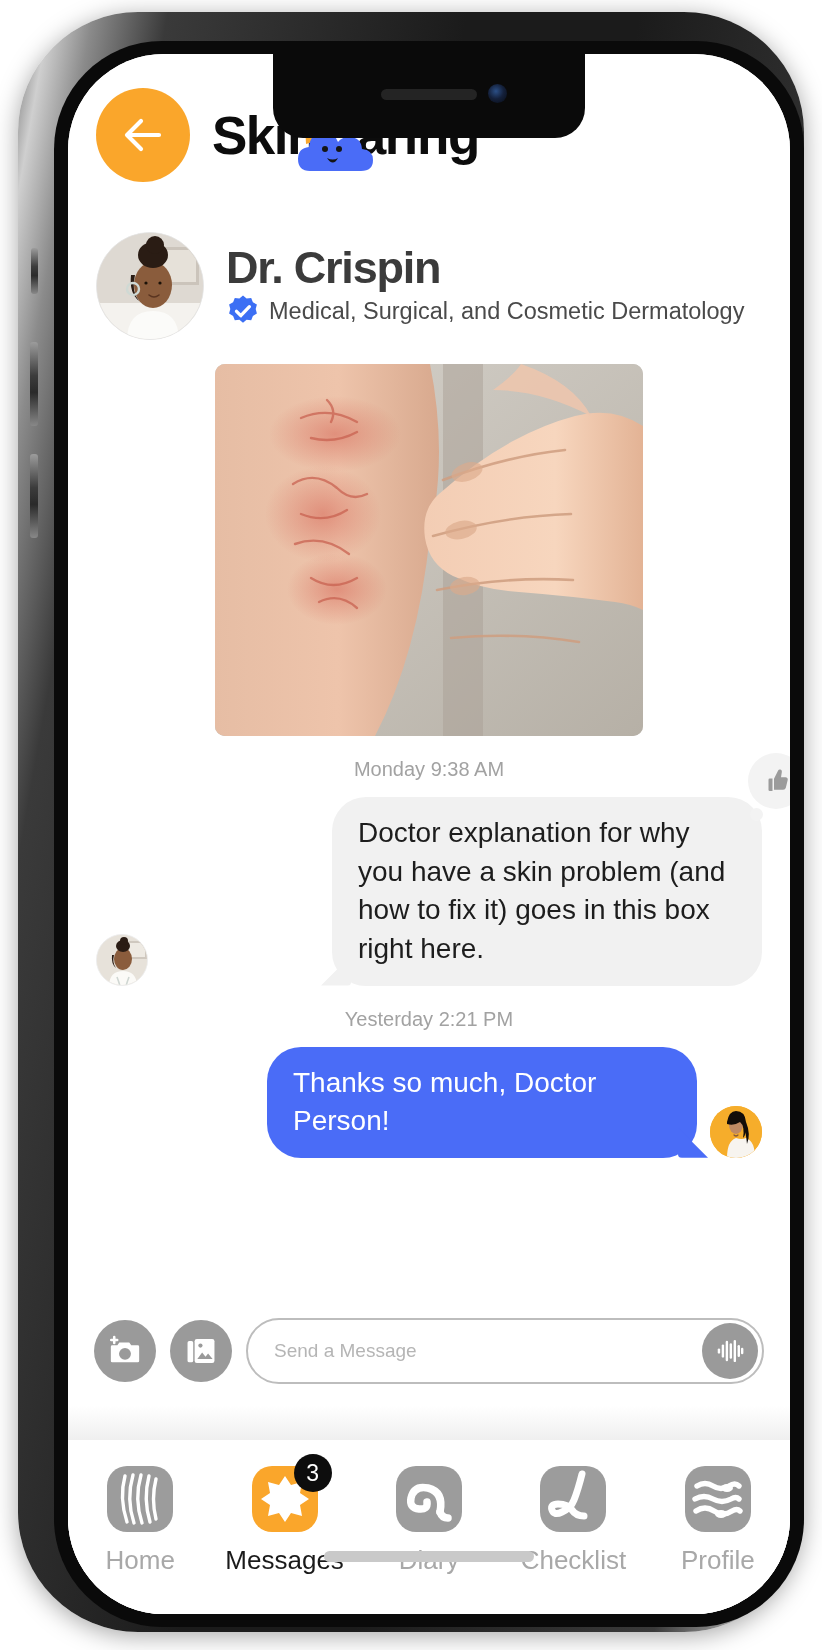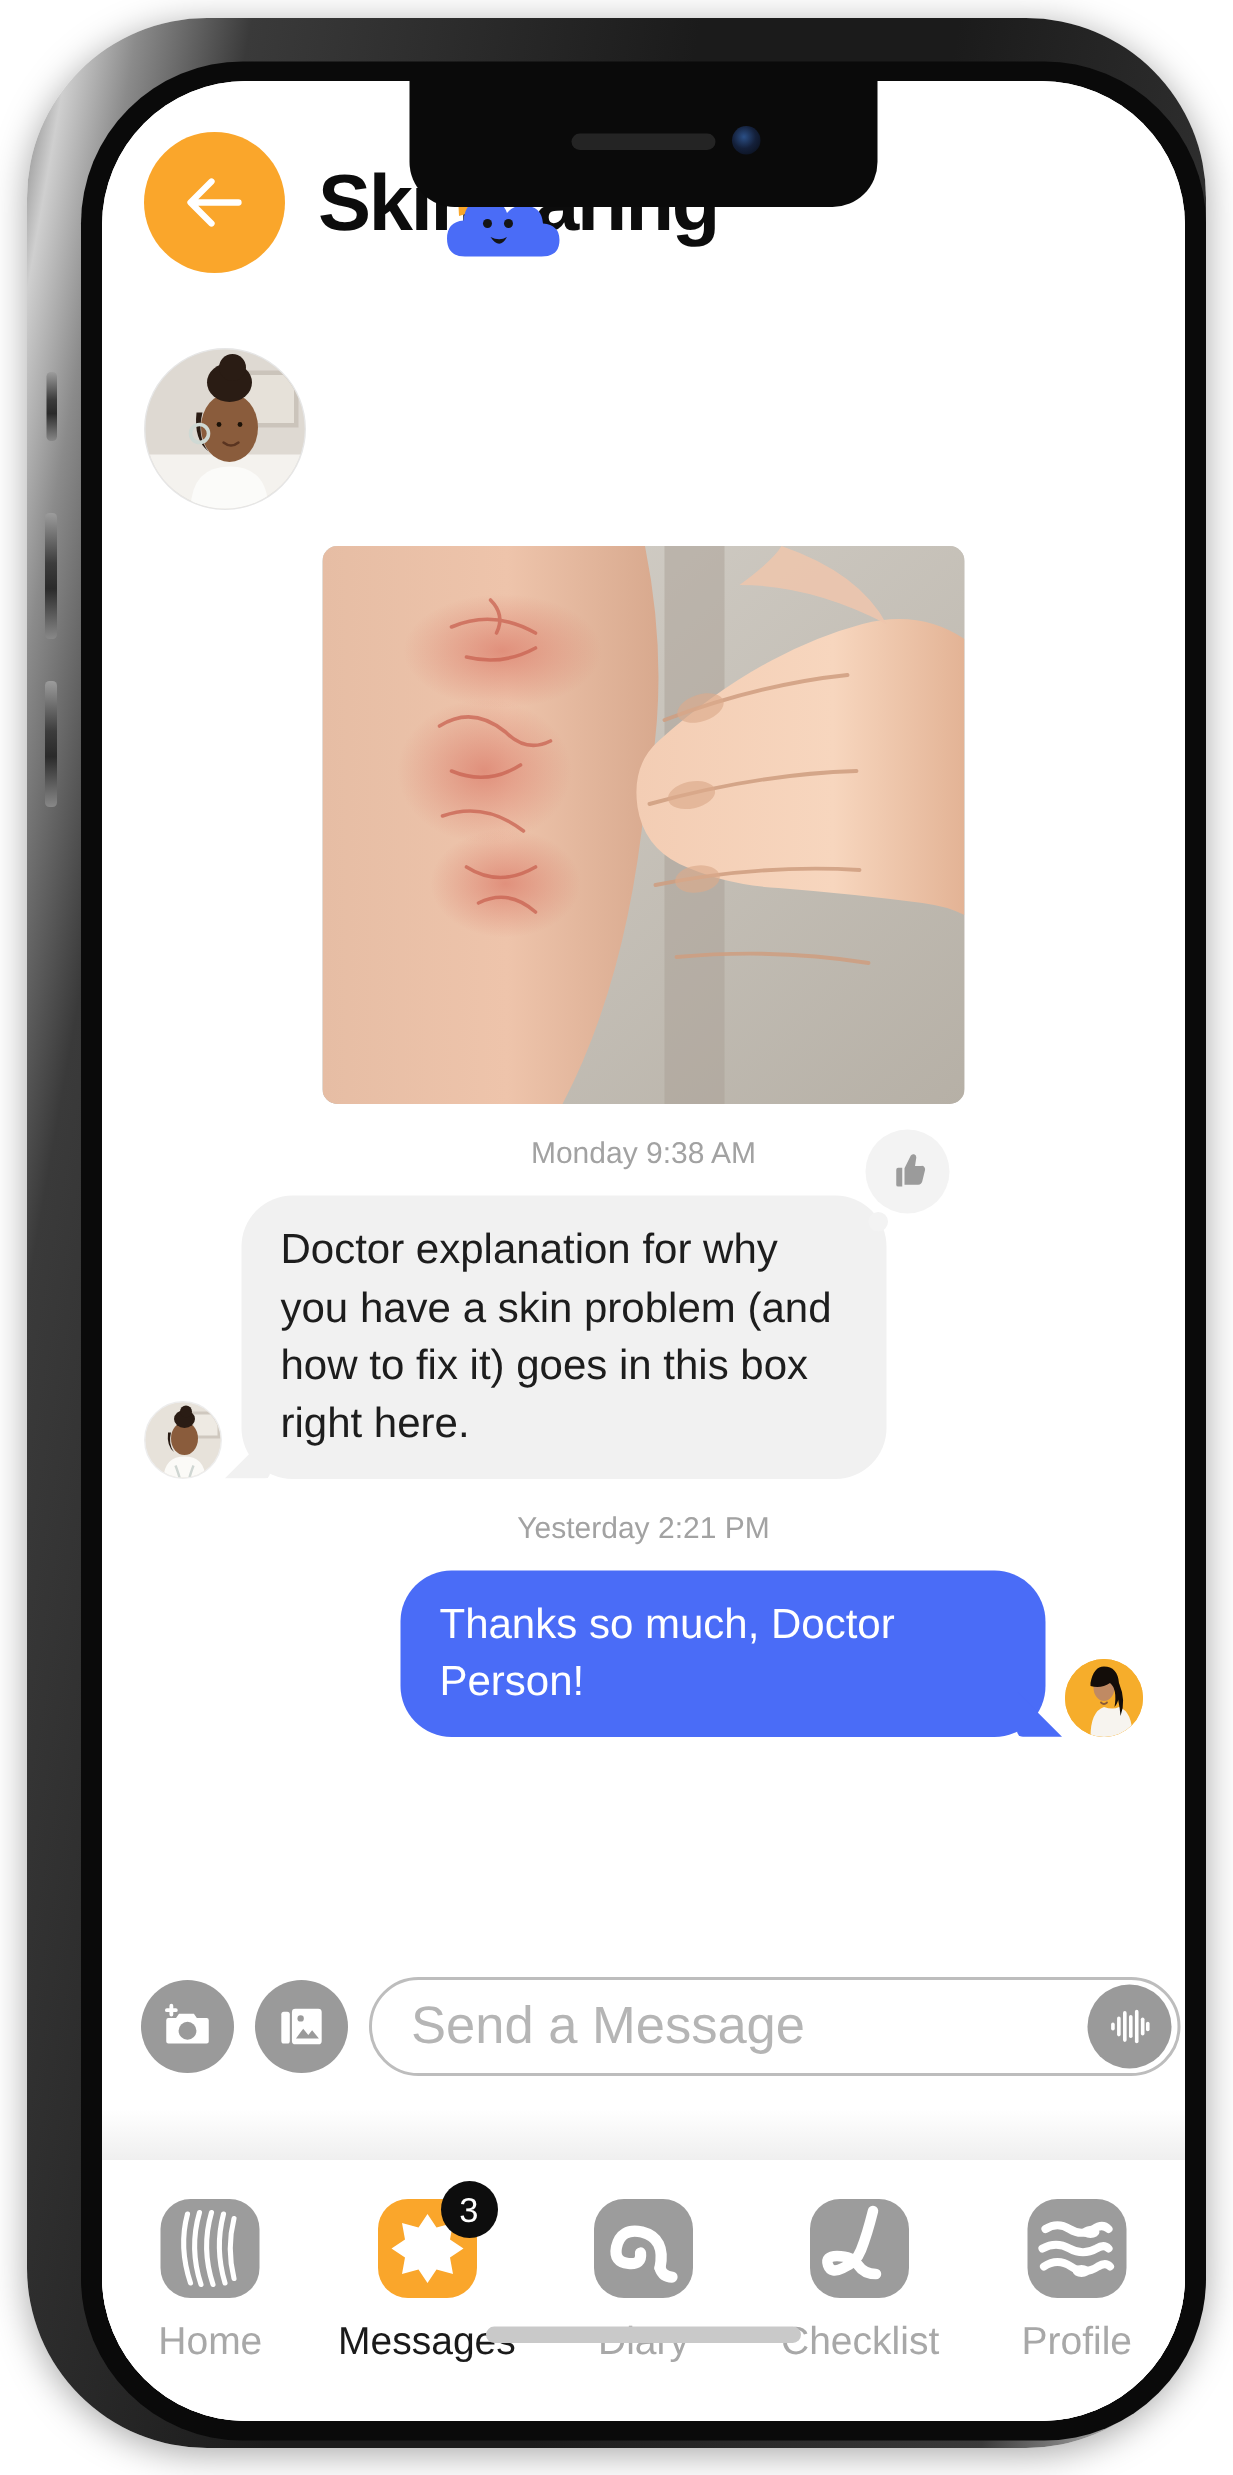--- a/index.html
+++ b/index.html
@@ -140,21 +140,21 @@
   }
   .photo-msg {
     width: 428px; height: 372px;
     margin: 0 auto;
     border-radius: 10px; overflow: hidden;
     position: relative; background: #c9c5bf;
   }
 
   .row { display: flex; align-items: flex-end; margin-top: 16px; }
   .row.out { justify-content: flex-end; }
-  .row.in  { justify-content: flex-start; }
+  .row.in  { justify-content: space-between; }
 
   .bubble {
     position: relative;
     max-width: 430px;
     padding: 17px 26px;
     font-size: 28px; line-height: 1.38;
   }
   .bubble.out {
     background: #4A6CF7; color: #fff;
     border-radius: 34px;
@@ -218,21 +218,21 @@
   .input-wrap {
     flex: 1 1 auto; height: 66px;
     border: 2px solid #bdbdbd; border-radius: 33px;
     display: flex; align-items: center;
     padding: 0 4px 0 26px;
     position: relative;
   }
   .msg-input {
     flex: 1 1 auto; border: 0; outline: 0; background: transparent;
     font-family: "Liberation Sans", sans-serif;
-    font-size: 35px; color: #3b3b3b;
+    font-size: 19px; color: #3b3b3b;
   }
   .msg-input::placeholder { color: #b5b5b5; }
   .mic-btn {
     width: 56px; height: 56px; border-radius: 50%;
     background: #9a9a9a; flex: none;
     display: flex; align-items: center; justify-content: center;
     cursor: pointer;
   }
   .mic-btn svg { width: 34px; height: 34px; }
 
@@ -335,20 +335,31 @@
               <path d="M30 108 q0-30 26-30 q26 0 26 30 z" fill="#fbfbf9"></path>
               <ellipse cx="56" cy="52" rx="19" ry="23" fill="#8a5c3c"></ellipse>
               <ellipse cx="56" cy="22" rx="15" ry="13" fill="#2a1c14"></ellipse>
               <circle cx="58" cy="12" r="9" fill="#2a1c14"></circle>
               <path d="M38 42 q-4 16 4 26 q-10-8 -8-26 z" fill="#2a1c14"></path>
               <circle cx="36" cy="56" r="6" fill="none" stroke="#cfd9d4" stroke-width="2.4"></circle>
               <circle cx="49" cy="50" r="1.6" fill="#1b1208"></circle>
               <circle cx="63" cy="50" r="1.6" fill="#1b1208"></circle>
               <path d="M52 62 q5 4 10 0" fill="none" stroke="#5a3420" stroke-width="1.6" stroke-linecap="round"></path>
             </svg>
+          </div>
+          <div class="doc-meta">
+            <div class="doc-name">Dr. Crispin</div>
+            <div class="doc-spec">
+              <svg class="verified" viewBox="0 0 34 34">
+                <path d="M17 1.5 l3.6 2.9 4.6-.4 1.7 4.3 4 2.3 -1.2 4.5 1.2 4.5 -4 2.3 -1.7 4.3 -4.6-.4
+                         -3.6 2.9 -3.6-2.9 -4.6 .4 -1.7-4.3 -4-2.3 1.2-4.5 -1.2-4.5 4-2.3 1.7-4.3 4.6 .4 z" fill="#3C6FF4"></path>
+                <path d="M10.5 17.3 l4.3 4.4 8.6-9" fill="none" stroke="#fff" stroke-width="3.3" stroke-linecap="round" stroke-linejoin="round"></path>
+              </svg>
+              <span class="doc-spec-text">Medical, Surgical, and Cosmetic Dermatology</span>
+            </div>
           </div>
         </div>
 
         <div class="chat">
 
           <div class="photo-msg">
             <svg viewBox="0 0 428 372" width="428" height="372" preserveAspectRatio="none">
               <defs>
                 <linearGradient id="bgw" x1="0" y1="0" x2="1" y2="1">
                   <stop offset="0" stop-color="#d6d2cb"></stop>

